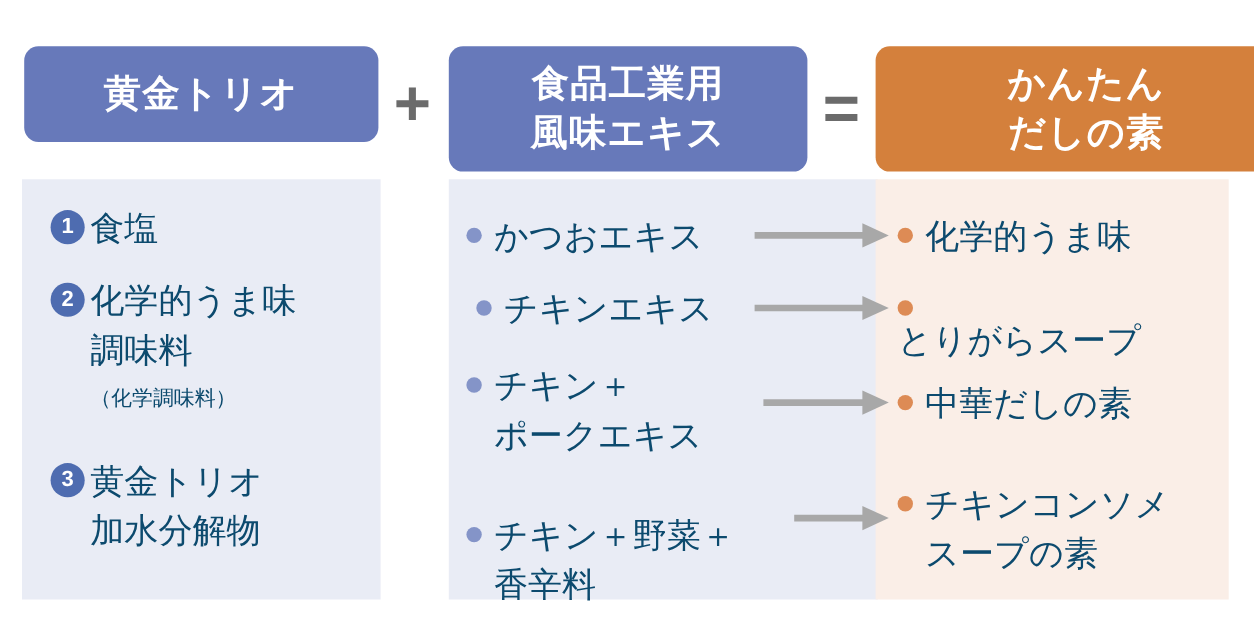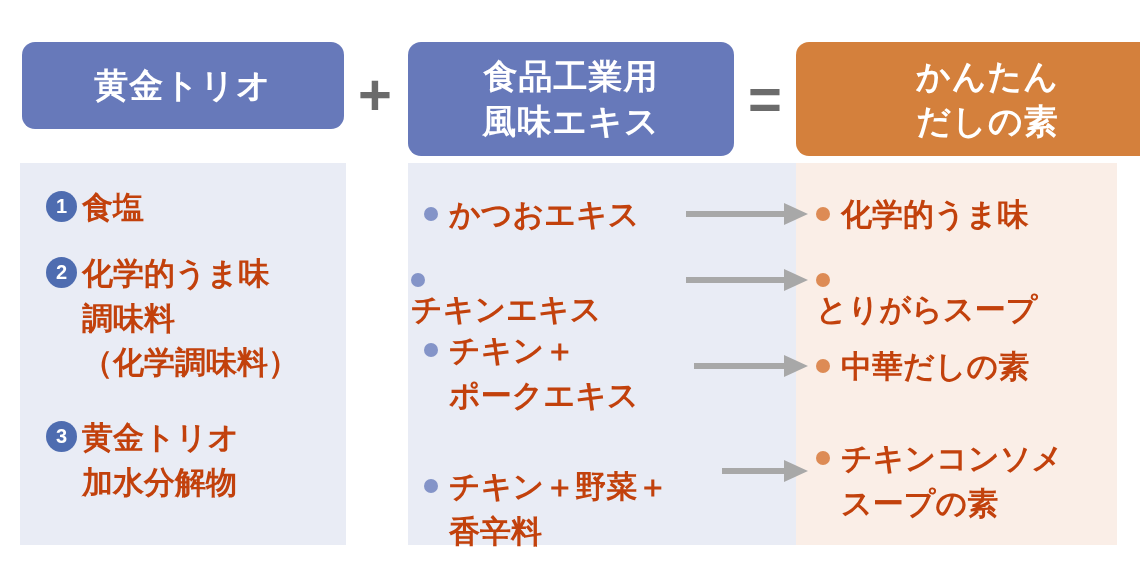--- a/index.html
+++ b/index.html
@@ -32,23 +32,23 @@
     font-size:20px;font-weight:bold;
     display:flex;align-items:center;justify-content:center;
     flex:0 0 31px;margin-top:6px;margin-right:5px;
   }
   .bullet{
     width:14px;height:14px;border-radius:50%;
     flex:0 0 14px;margin-top:15px;margin-right:11px;
   }
   .bullet-blue{background:#8494c8;}
   .bullet-orange{background:#dd8b55;}
-  .lines{font-size:31px;font-weight:bold;color:#c2410c;line-height:45px;}
+  .lines{font-size:31px;font-weight:normal;color:#0c4a6e;line-height:45px;}
   .lines .ln{display:block;white-space:nowrap;}
-  .lines .paren{font-size:31px;line-height:44px;}
+  .lines .paren{font-size:19px;line-height:44px;}
   .op{
     position:absolute;
     font-weight:bold;color:#6b6b6b;
     font-size:58px;line-height:58px;
     text-align:center;width:60px;
   }
   .arrows{position:absolute;left:0;top:0;pointer-events:none;}
 </style>
 </head>
 <body>
@@ -93,21 +93,21 @@
   </div>
   <div class="col-body body-blue" style="left:408px;top:163px;width:390px;height:382px;">
 
     <div class="item" style="left:16px;top:29px;">
       <span class="bullet bullet-blue"></span>
       <div class="lines">
         <span class="ln">かつおエキス</span>
       </div>
     </div>
 
-    <div class="item" style="left:3px;top:95px;flex-direction:column;">
+    <div class="item" style="left:25px;top:95px;">
       <span class="bullet bullet-blue"></span>
       <div class="lines">
         <span class="ln">チキンエキス</span>
       </div>
     </div>
 
     <div class="item" style="left:16px;top:165px;">
       <span class="bullet bullet-blue"></span>
       <div class="lines">
         <span class="ln">チキン＋</span>

